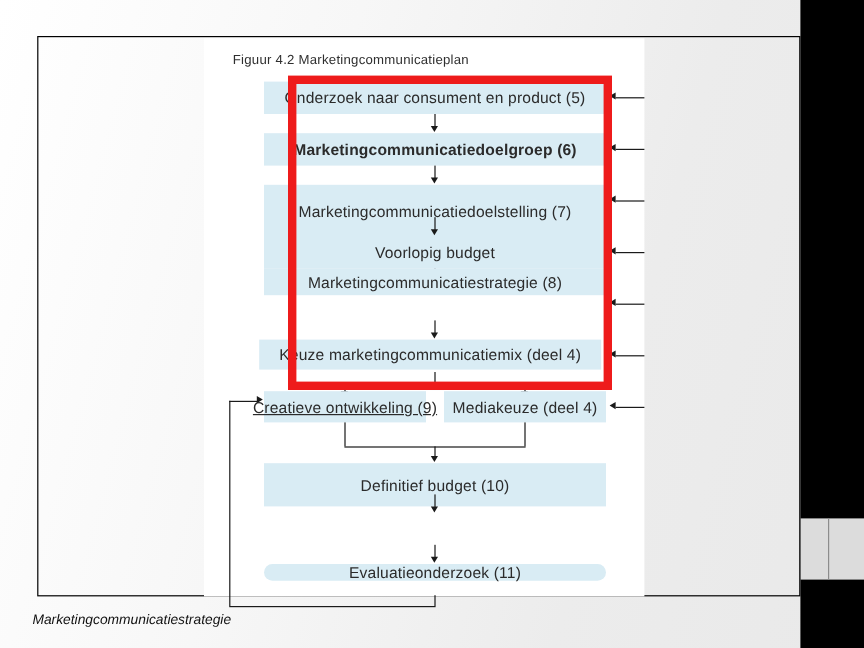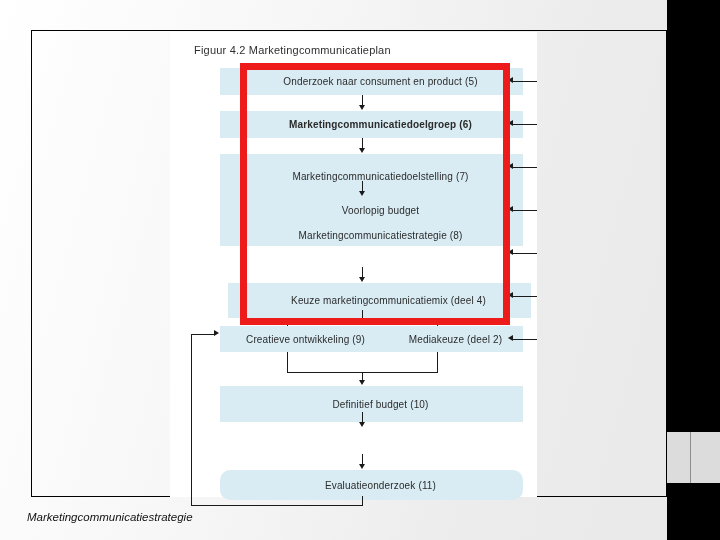--- a/index.html
+++ b/index.html
@@ -71,28 +71,27 @@
     color: #2f2f2f;
     letter-spacing: 0.2px;
     white-space: nowrap;
   }
 
   
   .flow-box {
     position: absolute;
     background: #d9ecf4;
     color: #2b2b2b;
-    font-size: 10px;
+    font-size: 13px;
     letter-spacing: 0.15px;
     display: flex;
     align-items: center;
     justify-content: center;
     text-align: right;
     white-space: nowrap;
-    padding-left: 18px;
   }
 
   
   .red-highlight {
     position: absolute;
     left: 240px;
     top: 63px;
     width: 270px;
     height: 262px;
     border: 7px solid #ee1b1b;
@@ -185,54 +184,54 @@
   </div>
   <div class="vline" style="left:362px; top:224px; height:12px;"></div>
   <div class="arrow-down" style="left:359px; top:234px;"></div>
 
   <div class="flow-box" style="left:220px; top:224px; width:285px; height:22px;">
     <span>Marketingcommunicatiestrategie (8)</span>
   </div>
   <div class="vline" style="left:362px; top:267px; height:12px;"></div>
   <div class="arrow-down" style="left:359px; top:277px;"></div>
 
-  <div class="flow-box" style="left:228px; top:283px; width:285px; height:35px;">
+  <div class="flow-box" style="left:216px; top:283px; width:285px; height:25px;">
     <span>Keuze marketingcommunicatiemix (deel 4)</span>
   </div>
 
   <div class="vline" style="left:362px; top:310px; height:11px;"></div>
   <div class="hline" style="left:287px; top:321px; width:151px;"></div>
   <div class="vline" style="left:287px; top:321px; height:7px;"></div>
   <div class="vline" style="left:437px; top:321px; height:7px;"></div>
   <div class="arrow-down" style="left:284px; top:326px;"></div>
   <div class="arrow-down" style="left:434px; top:326px;"></div>
 
-  <div class="flow-box" style="left:220px; top:326px; width:135px; height:26px;">
+  <div class="flow-box" style="left:220px; top:326px; width:135px; height:26px;text-decoration:underline;">
     <span>Creatieve ontwikkeling (9)</span>
   </div>
   <div class="flow-box" style="left:370px; top:326px; width:135px; height:26px;">
-    <span>Mediakeuze (deel 2)</span>
+    <span>Mediakeuze (deel 4)</span>
   </div>
 
   <div class="vline" style="left:287px; top:352px; height:20px;"></div>
   <div class="vline" style="left:437px; top:352px; height:20px;"></div>
   <div class="hline" style="left:287px; top:372px; width:151px;"></div>
   <div class="vline" style="left:362px; top:372px; height:10px;"></div>
   <div class="arrow-down" style="left:359px; top:380px;"></div>
 
   <div class="flow-box" style="left:220px; top:386px; width:285px; height:36px;">
     <span>Definitief budget (10)</span>
   </div>
   <div class="vline" style="left:362px; top:412px; height:12px;"></div>
   <div class="arrow-down" style="left:359px; top:422px;"></div>
 
   <div class="vline" style="left:362px; top:454px; height:12px;"></div>
   <div class="arrow-down" style="left:359px; top:464px;"></div>
 
-  <div class="flow-box" style="left:220px; top:470px; width:285px; height:30px;border-radius:10px;">
+  <div class="flow-box" style="left:220px; top:470px; width:285px; height:14px;border-radius:10px;">
     <span>Evaluatieonderzoek (11)</span>
   </div>
 
   <div class="vline" style="left:362px; top:496px; height:9px;"></div>
   <div class="hline" style="left:191px; top:505px; width:172px;"></div>
   <div class="vline" style="left:191px; top:334px; height:171px;"></div>
   <div class="hline" style="left:191px; top:334px; width:24px;"></div>
   <div class="arrow-right" style="left:214px; top:330px;"></div>
 
   <div class="hline" style="left:513px; top:81px; width:24px;"></div>

